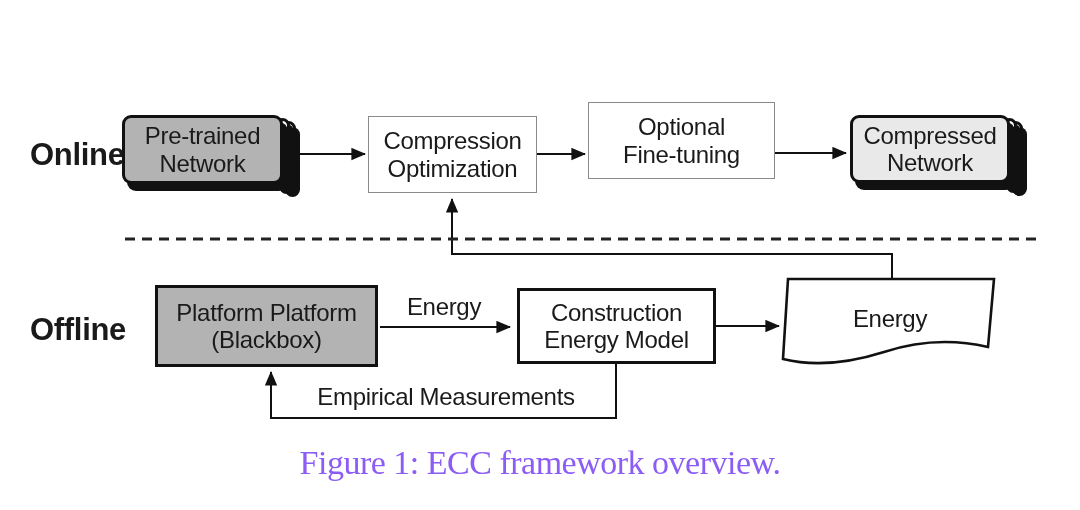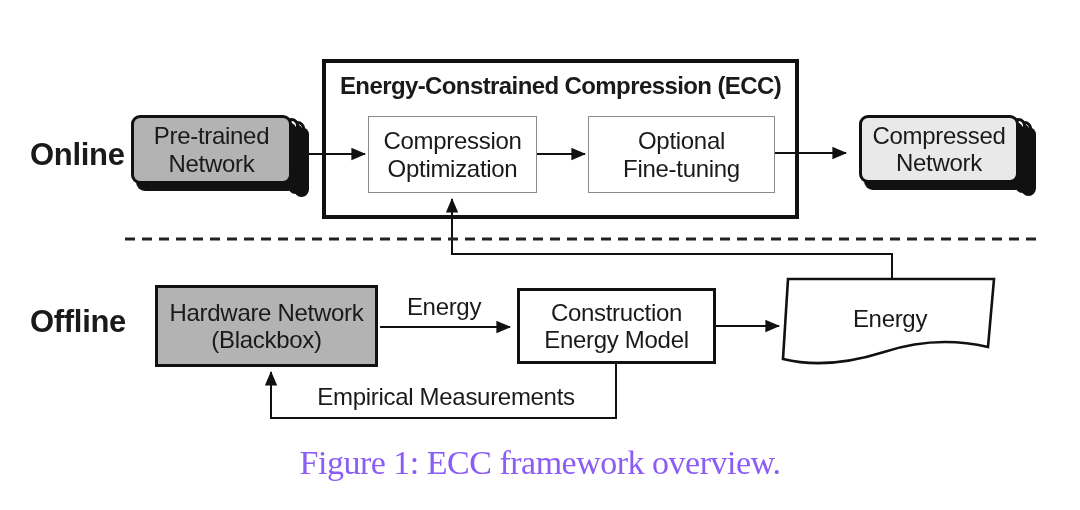--- a/index.html
+++ b/index.html
@@ -22,21 +22,21 @@
   .box-thin{border:1.5px solid #8a8a8a;}
   .box-heavy{border:3px solid #111;}
 
   
   .ecc{position:absolute;left:322px;top:59px;width:477px;height:160px;
        border:4px solid #111;box-sizing:border-box;z-index:1;background:#fff;}
   .ecc-title{position:absolute;left:0;right:0;top:9px;text-align:center;
              font-weight:bold;font-size:24px;letter-spacing:-0.6px;white-space:nowrap;}
 
   
-  .stacknode{position:absolute;z-index:2;margin-left:9px;}
+  .stacknode{position:absolute;z-index:2;}
   .stack-main{position:absolute;left:0;top:0;right:0;bottom:0;
               border:3px solid #111;border-radius:9px;box-sizing:border-box;
               box-shadow:5px 7px 0 #111;}
   .page{position:absolute;border:3px solid #111;border-radius:8px;background:#fff;
         box-sizing:border-box;box-shadow:4px 6px 0 #111;width:15px;}
   .page1{right:-7px;top:3px;bottom:-4px;}
   .page2{right:-13px;top:6px;bottom:-7px;}
   .fill-dark{background:var(--dark-fill,#b3b3b3);}
   .fill-light{background:var(--light-fill,#e9e9e9);}
 
@@ -73,65 +73,62 @@
     <path d="M 892,279 L 892,254 L 452,254 L 452,199" fill="none" stroke="#111" stroke-width="2" marker-end="url(#ah)"></path>
 
     <line x1="125" y1="239" x2="1043" y2="239" stroke="#222" stroke-width="3" stroke-dasharray="10 7"></line>
 
     <line x1="380" y1="327" x2="510" y2="327" stroke="#111" stroke-width="2" marker-end="url(#ah)"></line>
     <line x1="716" y1="326" x2="779" y2="326" stroke="#111" stroke-width="2" marker-end="url(#ah)"></line>
     <path d="M 616,364 L 616,418 L 271,418 L 271,372" fill="none" stroke="#111" stroke-width="2" marker-end="url(#ah)"></path>
   </svg>
 
   <div class="side-label" style="left:30px;top:137px;">Online</div>
-  <div class="side-label" style="left:30px;top:304px;">Offline</div>
+  <div class="side-label" style="left:30px;top:312px;">Offline</div>
 
-  <div class="ecc">
-    <div class="ecc-title">Energy-Constrained Compression (ECC)</div>
-  </div>
 
   <div class="stacknode" style="left:122px;top:115px;width:161px;height:69px;">
     <div class="page page2"></div>
     <div class="page page1"></div>
     <div class="stack-main fill-dark">
       <div class="nlines">
         <span>Pre-trained</span>
         <span>Network</span>
       </div>
     </div>
   </div>
 
   <div class="box box-thin" style="left:368px;top:116px;width:169px;height:77px;">
     <div class="nlines">
       <span>Compression</span>
       <span>Optimization</span>
     </div>
   </div>
 
-  <div class="box box-thin" style="left:588px;top:116px;width:187px;height:77px;">
+  <div class="box box-thin" style="left:588px;top:102px;width:187px;height:77px;">
     <div class="nlines">
       <span>Optional</span>
       <span>Fine-tuning</span>
     </div>
   </div>
 
   <div class="stacknode" style="left:850px;top:115px;width:160px;height:68px;">
     <div class="page page2"></div>
     <div class="page page1"></div>
     <div class="stack-main fill-light">
       <div class="nlines">
         <span>Compressed</span>
         <span>Network</span>
       </div>
     </div>
   </div>
 
   <div class="box box-heavy fill-dark" style="left:155px;top:285px;width:223px;height:82px;">
     <div class="nlines">
-      <span>Hardware Network</span>
+      <span>Platform Platform</span>
       <span>(Blackbox)</span>
     </div>
   </div>
 
   <div class="box box-heavy" style="left:517px;top:288px;width:199px;height:76px;">
     <div class="nlines">
       <span>Construction</span>
       <span>Energy Model</span>
     </div>
   </div>

